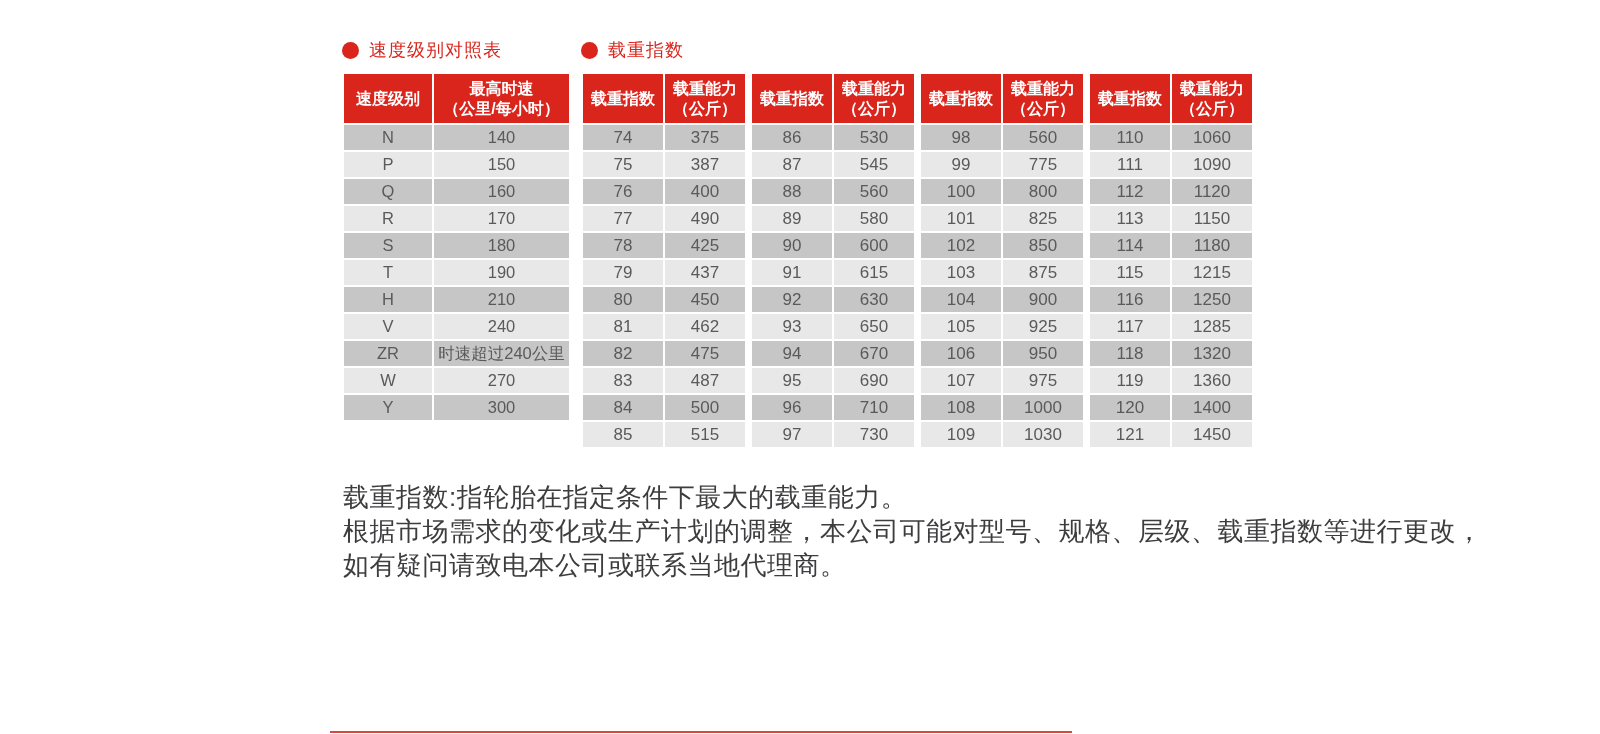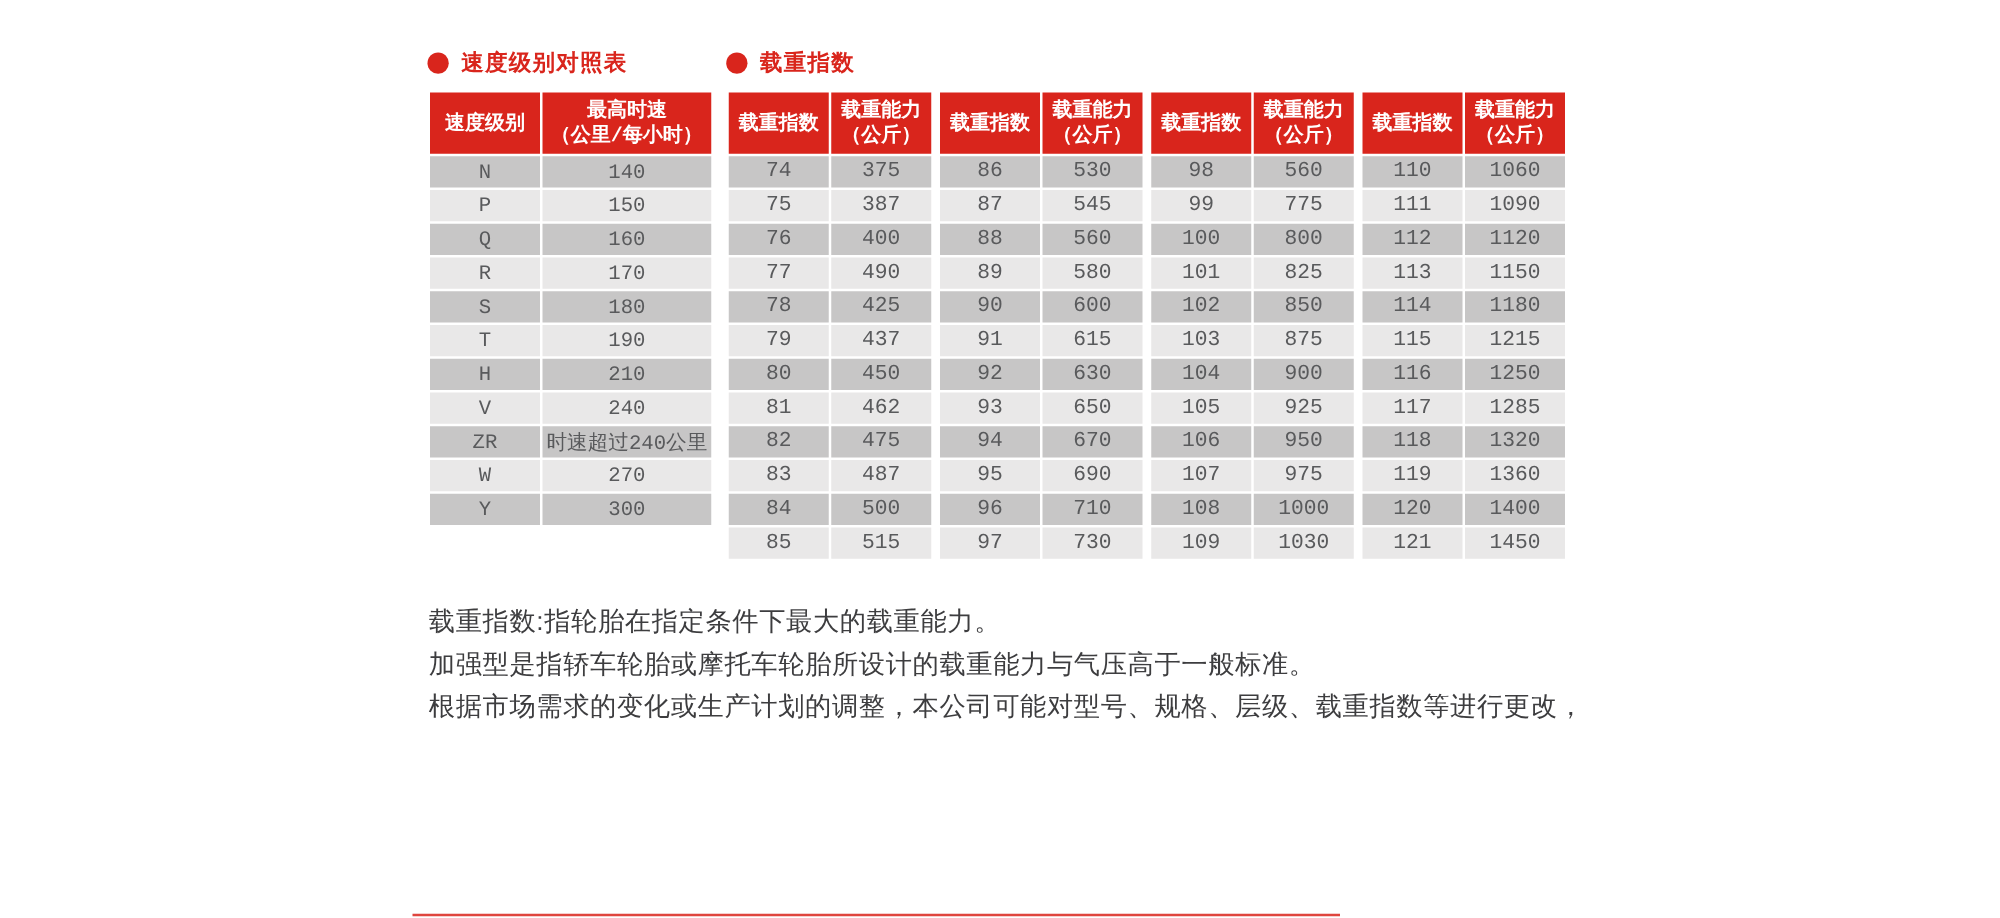--- a/index.html
+++ b/index.html
@@ -23,35 +23,34 @@
   .section-title .dot {
     width: 17px; height: 17px;
     border-radius: 50%;
     background: var(--red, #d9251c);
     margin-right: 10px;
     flex: 0 0 auto;
   }
   .section-title .title-text {
     color: var(--red, #d9251c);
     font-size: 18px;
-    font-weight: bold;
+    font-weight: normal;
     letter-spacing: 1px;
     white-space: nowrap;
   }
   .title-speed { left: 342px; }
   .title-load  { left: 581px; }
 
   
   .data-table {
     position: absolute;
     top: 72px;
     border-collapse: separate;
     border-spacing: 2px;
     table-layout: fixed;
-    font-family: Liberation Mono, monospace;
   }
   .data-table th {
     background: var(--red, #d9251c);
     color: #ffffff;
     font-size: 16px;
     font-weight: bold;
     text-align: center;
     vertical-align: middle;
     height: 49px;
     line-height: 20px;
@@ -94,21 +93,21 @@
 
   
   .notes {
     position: absolute;
     left: 343px;
     top: 481px;
     width: 900px;
   }
   .notes p {
     margin: 0;
-    font-size: 21px;
+    font-size: 26px;
     line-height: 33.8px;
     color: #3d3d3f;
     letter-spacing: 0.5px;
     white-space: nowrap;
   }
 
   .bottom-line {
     position: absolute;
     left: 330px;
     top: 731px;
@@ -426,18 +425,18 @@
           <tr>
             <td>121</td>
             <td>1450</td>
           </tr>
         </tbody>
     </table>
   </div>
 
   <div class="notes">
     <p>载重指数:指轮胎在指定条件下最大的载重能力。</p>
-    <p>加强型是指轿车轮胎或摩托车轮胎所设计的载重能力与气压高于一般标准。</p>
     <p>根据市场需求的变化或生产计划的调整，本公司可能对型号、规格、层级、载重指数等进行更改，</p>
+    <p>如有疑问请致电本公司或联系当地代理商。</p>
   </div>
 
   <div class="bottom-line"></div>
 </div>
 
 </body></html>

